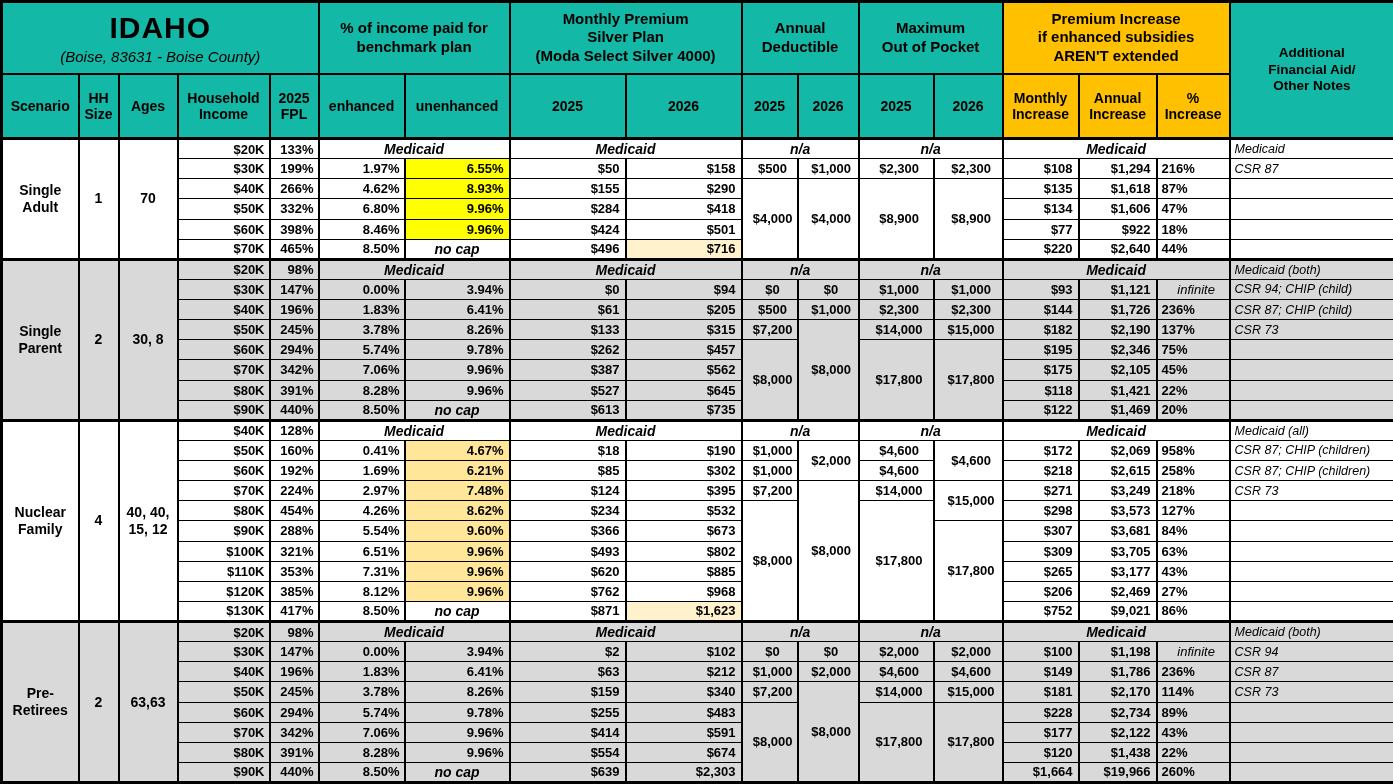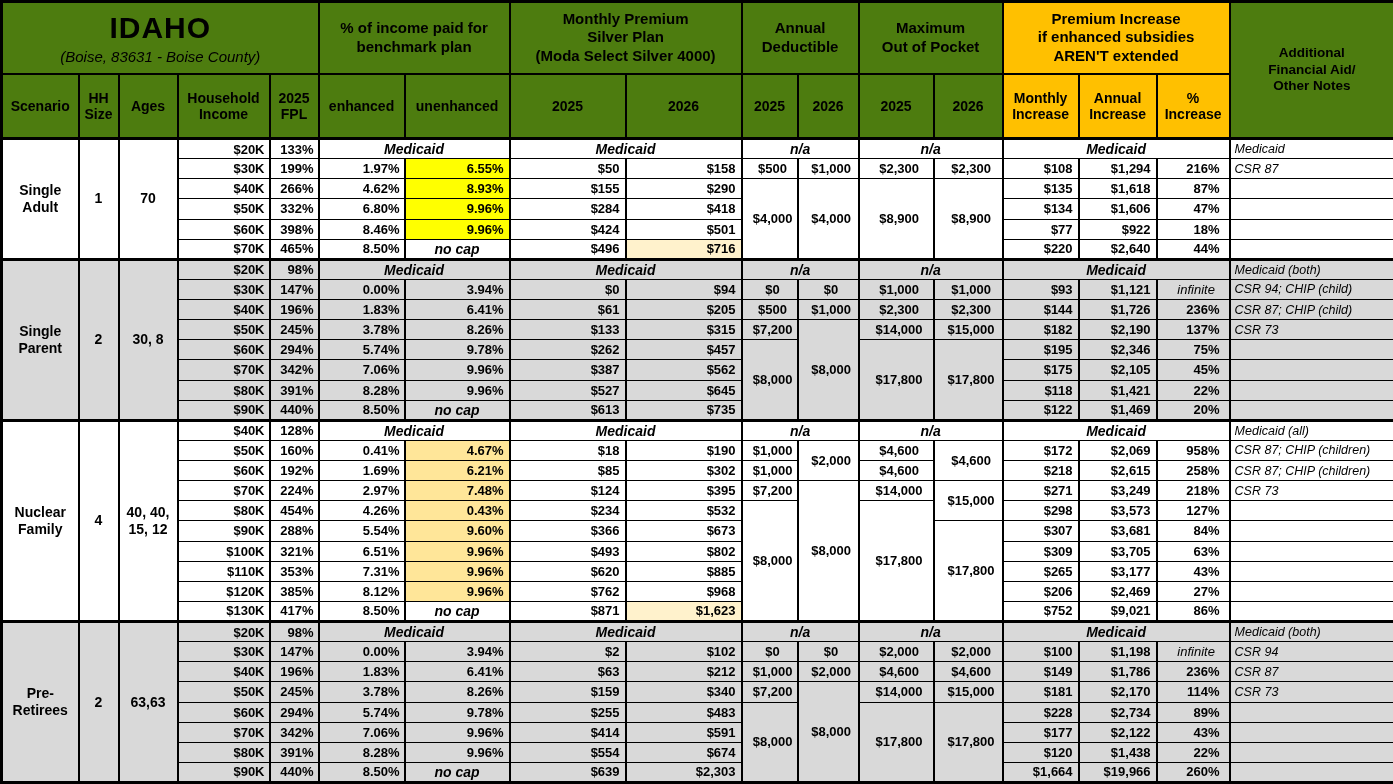--- a/index.html
+++ b/index.html
@@ -5,21 +5,21 @@
   html,body{margin:0;padding:0;background:#fff;}
   body{font-family:"Liberation Sans",sans-serif;}
   #grid{border-collapse:collapse;table-layout:fixed;width:1393px;height:784px;border:3px solid #000;}
   col.c-scenario{width:77px}  col.c-hh{width:40px}   col.c-ages{width:59px}
   col.c-income{width:92px}    col.c-fpl{width:49px}  col.c-enh{width:86px}
   col.c-unenh{width:105px}    col.c-p25{width:116px} col.c-p26{width:116px}
   col.c-d25{width:56px}       col.c-d26{width:61px}  col.c-o25{width:75px}
   col.c-o26{width:69px}       col.c-mi{width:76px}   col.c-ai{width:78px}
   col.c-pi{width:73px}        col.c-notes{width:165px}
 
-  th{border:2px solid #000;background:#4d7c0f;font-weight:bold;white-space:pre-line;
+  th{border:2px solid #000;background:#14b8a6;font-weight:bold;white-space:pre-line;
      font-size:15px;line-height:1.25;padding:1px 2px;color:#000;}
   tr.hA{height:72px} tr.hB{height:65px}
   tr.hB th{font-size:14px;line-height:1.15;}
   th.title .t1{font-size:30px;font-weight:bold;letter-spacing:1px;}
   th.title .t2{font-size:15px;font-style:italic;font-weight:normal;margin-top:1px;}
   th.orangebg{background:#FFC000;}
   th.notesHdr{font-size:13.5px;}
   thead tr:last-child th{border-bottom-width:3px;}
 
   td{border:2px solid #000;border-top-width:1px;border-bottom-width:1px;
@@ -33,21 +33,21 @@
   td.orange{background:#FFC000;}
   td.gold{background:#FFE699;}
   td.gcell{background:#A6A6A6;}
   td.pale{background:#FFF2CC;}
 
   .num{text-align:right;}
   .enh{text-align:right;}
   .unenh{text-align:right;padding-right:5px;}
   .money{text-align:right;padding-right:5px;}
   .ctr{text-align:center;padding-left:10px;}
-  .pct{text-align:right;padding-right:9px;}
+  .pct{text-align:left;padding-right:9px;}
   .bi{font-weight:bold;font-style:italic;text-align:center;font-size:14px;}
   .ital{font-style:italic;font-weight:normal;}
   .note{font-weight:normal;font-style:italic;text-align:left;font-size:12.5px;padding-left:4px;}
   .scen{font-weight:bold;text-align:center;font-size:14px;line-height:1.2;}
   .pre{white-space:pre-line;}
 </style>
 </head>
 <body>
 
 <table id="grid">
@@ -368,21 +368,21 @@
         <td rowspan="2" class="ctr">$15,000</td>
         <td class="money">$271</td>
         <td class="money">$3,249</td>
         <td class="pct">218%</td>
         <td class="note">CSR 73</td>
       </tr>
       <tr class="">
         <td class="num">$80K</td>
         <td class="num">454%</td>
         <td class="enh">4.26%</td>
-        <td class="unenh gold">0.43%</td>
+        <td class="unenh gold">8.62%</td>
         <td class="money">$234</td>
         <td class="money">$532</td>
         <td rowspan="6" class="ctr">$8,000</td>
         <td rowspan="6" class="ctr">$17,800</td>
         <td class="money">$298</td>
         <td class="money">$3,573</td>
         <td class="pct">127%</td>
         <td class="note"></td>
       </tr>
       <tr class="">

